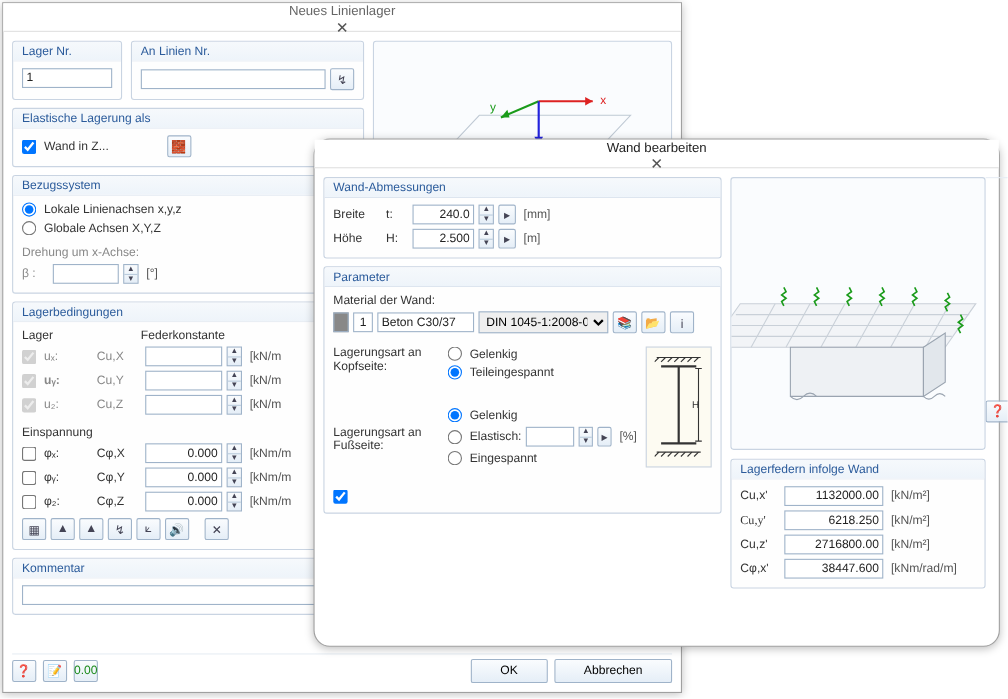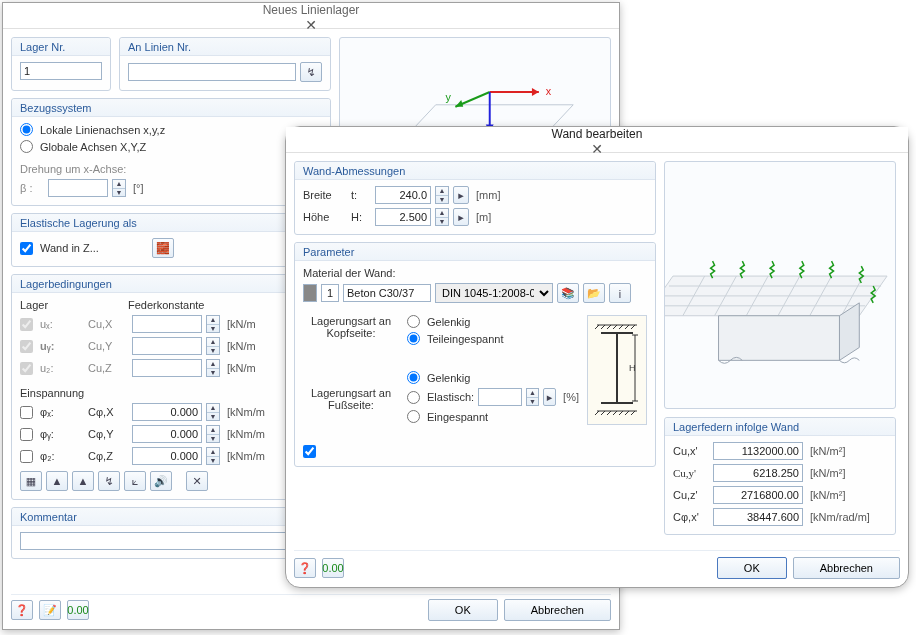--- a/index.html
+++ b/index.html
@@ -161,51 +161,51 @@
           <div class="fieldset" style="flex:1;">
             <div class="fs-title">An Linien Nr.</div>
             <div class="row">
               <input type="text" class="tb" style="flex: 1 1 0%;">
               <span class="iconbtn">↯</span>
             </div>
           </div>
         </div>
 
         <div class="fieldset">
-          <div class="fs-title">Bezugssystem</div>
-          <div class="row">
-              <input type="radio" class="radio" name="bz" checked="" style="">
-              <label>Lokale Linienachsen x,y,z</label>
-            </div>
-          <div class="row">
-              <input type="radio" class="radio" name="bz" style="">
-              <label>Globale Achsen X,Y,Z</label>
-            </div>
-          <div style="height:6px;"></div>
-          <div class="row">
-              <label style="color:#888;">Drehung um x-Achse:</label>
-            </div>
-          <div class="row">
-            <label style="width:24px;color:#888;">β :</label>
-            <input type="text" class="tb right" style="width: 60px;" disabled="">
-            <span class="spinner">
-                <div>▲</div>
-                <div>▼</div>
-              </span>
-            <span class="unit">[°]</span>
-          </div>
-        </div>
-
-        <div class="fieldset">
           <div class="fs-title">Elastische Lagerung als</div>
           <div class="row">
             <input type="checkbox" class="checkbox" checked="" style="">
             <label style="width:80px;">Wand in Z...</label>
             <span style="width:24px;"></span>
             <span class="iconbtn">🧱</span>
+          </div>
+        </div>
+
+        <div class="fieldset">
+          <div class="fs-title">Bezugssystem</div>
+          <div class="row">
+              <input type="radio" class="radio" name="bz" checked="" style="">
+              <label>Lokale Linienachsen x,y,z</label>
+            </div>
+          <div class="row">
+              <input type="radio" class="radio" name="bz" style="">
+              <label>Globale Achsen X,Y,Z</label>
+            </div>
+          <div style="height:6px;"></div>
+          <div class="row">
+              <label style="color:#888;">Drehung um x-Achse:</label>
+            </div>
+          <div class="row">
+            <label style="width:24px;color:#888;">β :</label>
+            <input type="text" class="tb right" style="width: 60px;" disabled="">
+            <span class="spinner">
+                <div>▲</div>
+                <div>▼</div>
+              </span>
+            <span class="unit">[°]</span>
           </div>
         </div>
 
         <div class="fieldset">
           <div class="fs-title">Lagerbedingungen</div>
           <div class="row">
             <span class="tbl-label" style="width:50px;">Lager</span>
             <span style="width:50px;"></span>
             <span>Federkonstante</span>
           </div>
@@ -327,21 +327,21 @@
       <button class="btn">Abbrechen</button>
     </div>
   </div>
 </div>
 
 <div class="dialog" style="left:285px; top:126px; width:624px; height:462px;border-radius:15px;">
   <div class="titlebar" style="color:#222;">
     <span>Wand bearbeiten</span>
     <div class="close">✕</div>
   </div>
-  <div class="dlgbody" style="display:flex; flex-direction:column; height:calc(100% - 26px);">
+  <div class="dlgbody" style="display:flex; flex-direction:row; height:calc(100% - 26px);">
 
     <div style="display:flex; gap:8px;">
 
       <div style="width:362px;">
         <div class="fieldset">
           <div class="fs-title">Wand-Abmessungen</div>
           <div class="row">
             <span style="width:44px;">Breite</span>
             <span style="width:20px;">t:</span>
             <input type="text" class="tb right" style="width: 56px;" value="240.0">
@@ -377,21 +377,21 @@
             <select class="combo" style="width:118px;">
               <option>DIN 1045-1:2008-08</option>
             </select>
             <span class="iconbtn">📚</span>
             <span class="iconbtn">📂</span>
             <span class="iconbtn">ℹ</span>
           </div>
 
           <div style="height:8px;"></div>
           <div style="display:flex; gap:8px;">
-            <div style="flex:1;text-align:center;">
+            <div style="flex:1;">
               <div class="row">
                   <label>Lagerungsart an Kopfseite:</label>
                 </div>
               <div style="height:44px;"></div>
               <div class="row">
                   <label>Lagerungsart an Fußseite:</label>
                 </div>
             </div>
             <div style="width:172px;">
               <div class="row">

